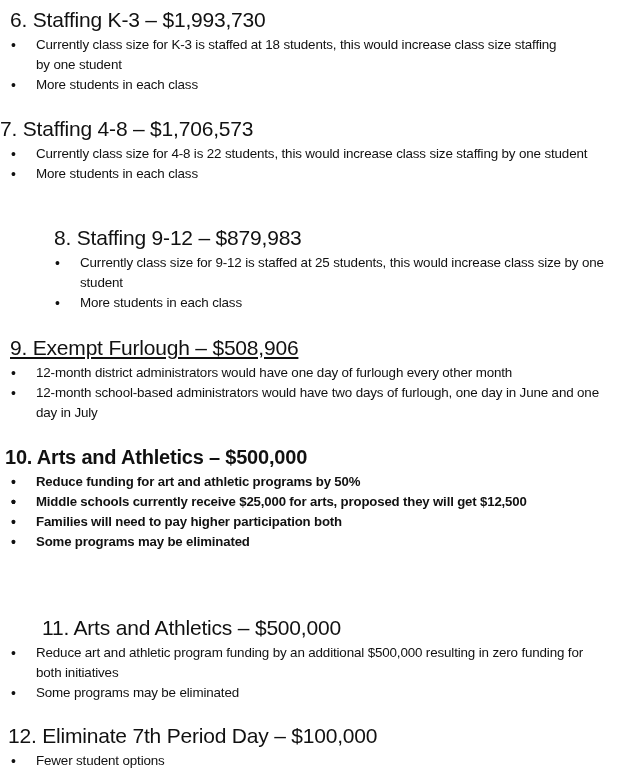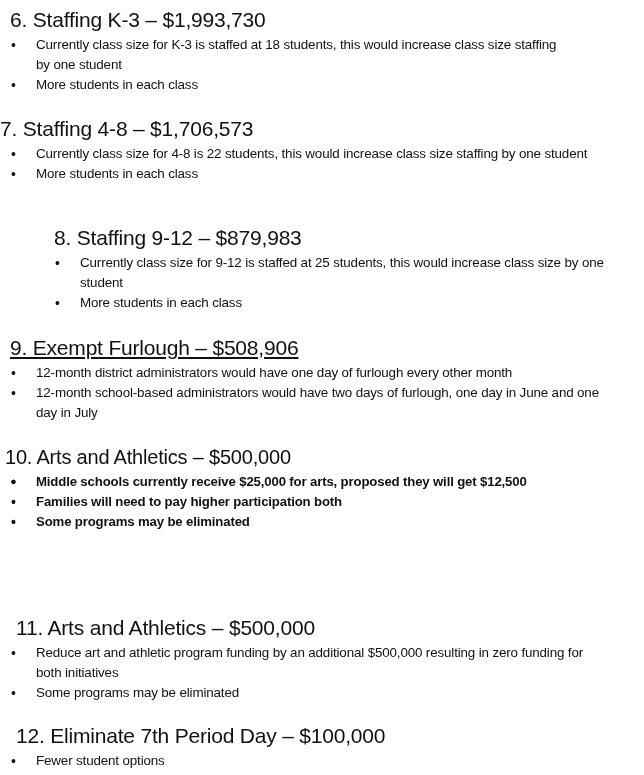--- a/index.html
+++ b/index.html
@@ -8,21 +8,21 @@
       font-family: "Liberation Sans", sans-serif;
       color: #111111;
       position: relative;
     }
     .section { position: absolute; left: 0; width: 644px; }
     .heading {
       font-size: 21px; line-height: 26px; margin: 0;
       font-weight: normal; white-space: nowrap;
       letter-spacing: -0.2px;
     }
-    .heading.bold { font-weight: normal; font-size: 20px; }
+    .heading.bold { font-weight: bold; font-size: 20px; }
     ul { list-style: none; margin: 2px 0 0 0; padding: 0; }
     li {
       position: relative; padding-left: 36px;
       font-size: 13.4px; line-height: 20px;
       letter-spacing: -0.15px;
     }
     li.bold { font-weight: bold; font-size: 13.2px; }
     li .bullet {
       position: absolute; left: 11px; top: 0; font-size: 14px; line-height: 20px;
     }
@@ -58,34 +58,34 @@
   <h2 class="heading" style="padding-left:10px;text-decoration:underline;">9. Exempt Furlough – $508,906</h2>
   <ul style="width:600px;">
     <li><span class="bullet">•</span><span>12-month district administrators would have one day of furlough every other month</span></li>
     <li><span class="bullet">•</span><span>12-month school-based administrators would have two days of furlough, one day in June and one day in July</span></li>
   </ul>
 </div>
 
 <div class="section" style="top:444px;">
   <h2 class="heading bold" style="padding-left:5px;">10. Arts and Athletics – $500,000</h2>
   <ul style="width:630px;">
-    <li class="bold"><span class="bullet">•</span></li>
+    <li class="bold"><span class="bullet">•</span><span>Reduce funding for art and athletic programs by 50%</span></li>
     <li class="bold"><span class="bullet">•</span></li>
     <li class="bold"><span class="bullet">•</span><span>Middle schools currently receive $25,000 for arts, proposed they will get $12,500</span></li>
     <li class="bold"><span class="bullet">•</span><span>Families will need to pay higher participation both</span></li>
     <li class="bold"><span class="bullet">•</span><span>Some programs may be eliminated</span></li>
   </ul>
 </div>
 
 <div class="section" style="top:615px;">
-  <h2 class="heading" style="padding-left:16px;">11. Arts and Athletics – $500,000</h2>
+  <h2 class="heading" style="padding-left:16px;margin-left:26px;">11. Arts and Athletics – $500,000</h2>
   <ul style="width:600px;">
     <li><span class="bullet">•</span><span>Reduce art and athletic program funding by an additional $500,000 resulting in zero funding for both initiatives</span></li>
     <li><span class="bullet">•</span><span>Some programs may be eliminated</span></li>
   </ul>
 </div>
 
 <div class="section" style="top:723px;">
-  <h2 class="heading" style="padding-left:16px;">12. Eliminate 7th Period Day – $100,000</h2>
+  <h2 class="heading" style="padding-left:8px;">12. Eliminate 7th Period Day – $100,000</h2>
   <ul style="width:600px;">
     <li><span class="bullet">•</span><span>Fewer student options</span></li>
   </ul>
 </div>
 
 </body></html>

